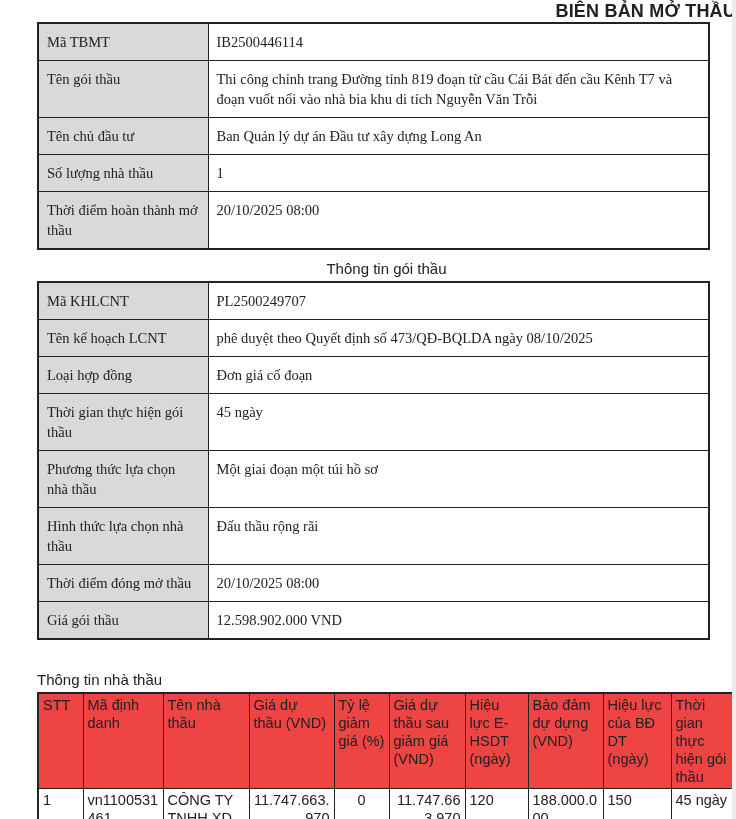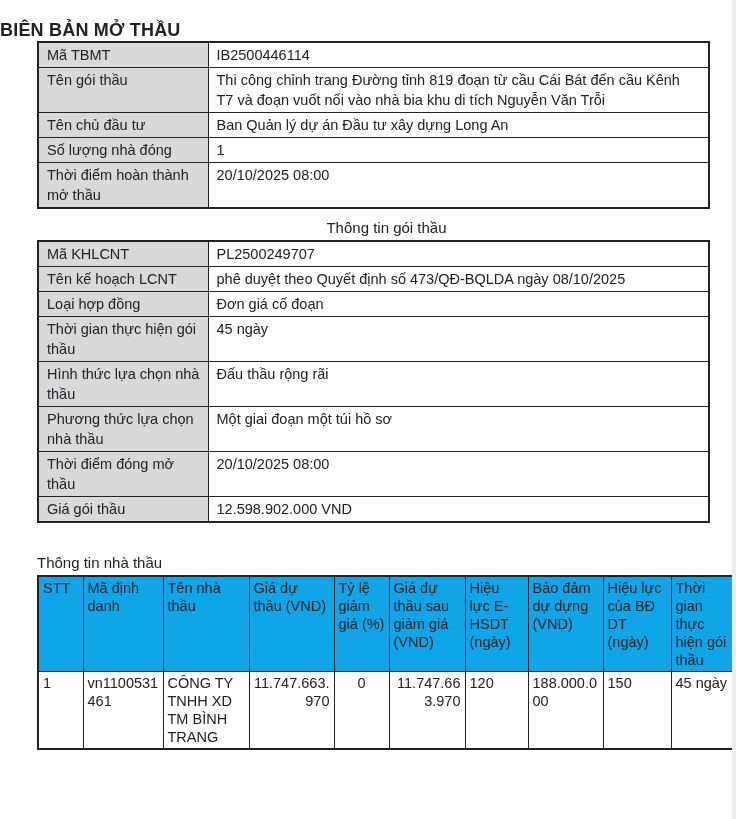--- a/index.html
+++ b/index.html
@@ -5,22 +5,21 @@
   * { box-sizing: border-box; margin: 0; padding: 0; }
   html, body {
     width: 736px; height: 819px;
     background: #ffffff;
     color: #202124;
     font-family: "Liberation Sans", "DejaVu Sans", sans-serif;
     overflow: hidden;
     position: relative;
   }
   .page-title {
-    margin-top: 19px;
-    text-align: left;
+    text-align: right;
     font-size: 18px;
     font-weight: bold;
     line-height: 22px;
     letter-spacing: 0.2px;
   }
   .doc { padding-left: 37px; }
   .section-heading {
     font-size: 15px;
     line-height: 20px;
     font-weight: normal;
@@ -39,37 +38,38 @@
     border: 1px solid #222;
     vertical-align: top;
     font-weight: normal;
     text-align: left;
     font-size: 14.5px;
   }
 
   
   .kv-table { width: 673px; }
   .kv-table th, .kv-table td {
-    padding: 2px 8px;
+    padding: 8px 8px;
     line-height: 20px;
+    font-family: Liberation Serif, serif;
   }
   .kv-table th {
     background: #d9d9d9;
     width: 170px;
   }
 
   
   .grid-table { width: 696px; }
   .grid-table th, .grid-table td {
     padding: 2px 4px;
     line-height: 18px;
     overflow-wrap: anywhere;
     word-break: break-word;
   }
-  .grid-table thead th { background: #0ea5e9; }
+  .grid-table thead th { background: #ef4444; }
   .cell-right  { text-align: right; }
   .cell-center { text-align: center; }
 
   .scrollbar-track {
     position: absolute;
     top: 0; right: 0;
     width: 4px; height: 819px;
     background: #ececec;
   }
 </style>
@@ -89,21 +89,21 @@
         </tr>
         <tr>
           <th>Tên gói thầu</th>
           <td>Thi công chỉnh trang Đường tỉnh 819 đoạn từ cầu Cái Bát đến cầu Kênh T7 và đoạn vuốt nối vào nhà bia khu di tích Nguyễn Văn Trỗi</td>
         </tr>
         <tr>
           <th>Tên chủ đầu tư</th>
           <td>Ban Quản lý dự án Đầu tư xây dựng Long An</td>
         </tr>
         <tr>
-          <th>Số lượng nhà đóng</th>
+          <th>Số lượng nhà thầu</th>
           <td>1</td>
         </tr>
         <tr>
           <th>Thời điểm hoàn thành mở thầu</th>
           <td>20/10/2025 08:00</td>
         </tr>
       </tbody>
     </table>
 
     <div class="section-heading sh-package">Thông tin gói thầu</div>
@@ -119,26 +119,26 @@
         </tr>
         <tr>
           <th>Loại hợp đồng</th>
           <td>Đơn giá cố đoạn</td>
         </tr>
         <tr>
           <th>Thời gian thực hiện gói thầu</th>
           <td>45 ngày</td>
         </tr>
         <tr>
+          <th>Phương thức lựa chọn nhà thầu</th>
+          <td>Một giai đoạn một túi hồ sơ</td>
+        </tr>
+        <tr>
           <th>Hình thức lựa chọn nhà thầu</th>
           <td>Đấu thầu rộng rãi</td>
-        </tr>
-        <tr>
-          <th>Phương thức lựa chọn nhà thầu</th>
-          <td>Một giai đoạn một túi hồ sơ</td>
         </tr>
         <tr>
           <th>Thời điểm đóng mở thầu</th>
           <td>20/10/2025 08:00</td>
         </tr>
         <tr>
           <th>Giá gói thầu</th>
           <td>12.598.902.000 VND</td>
         </tr>
       </tbody>

